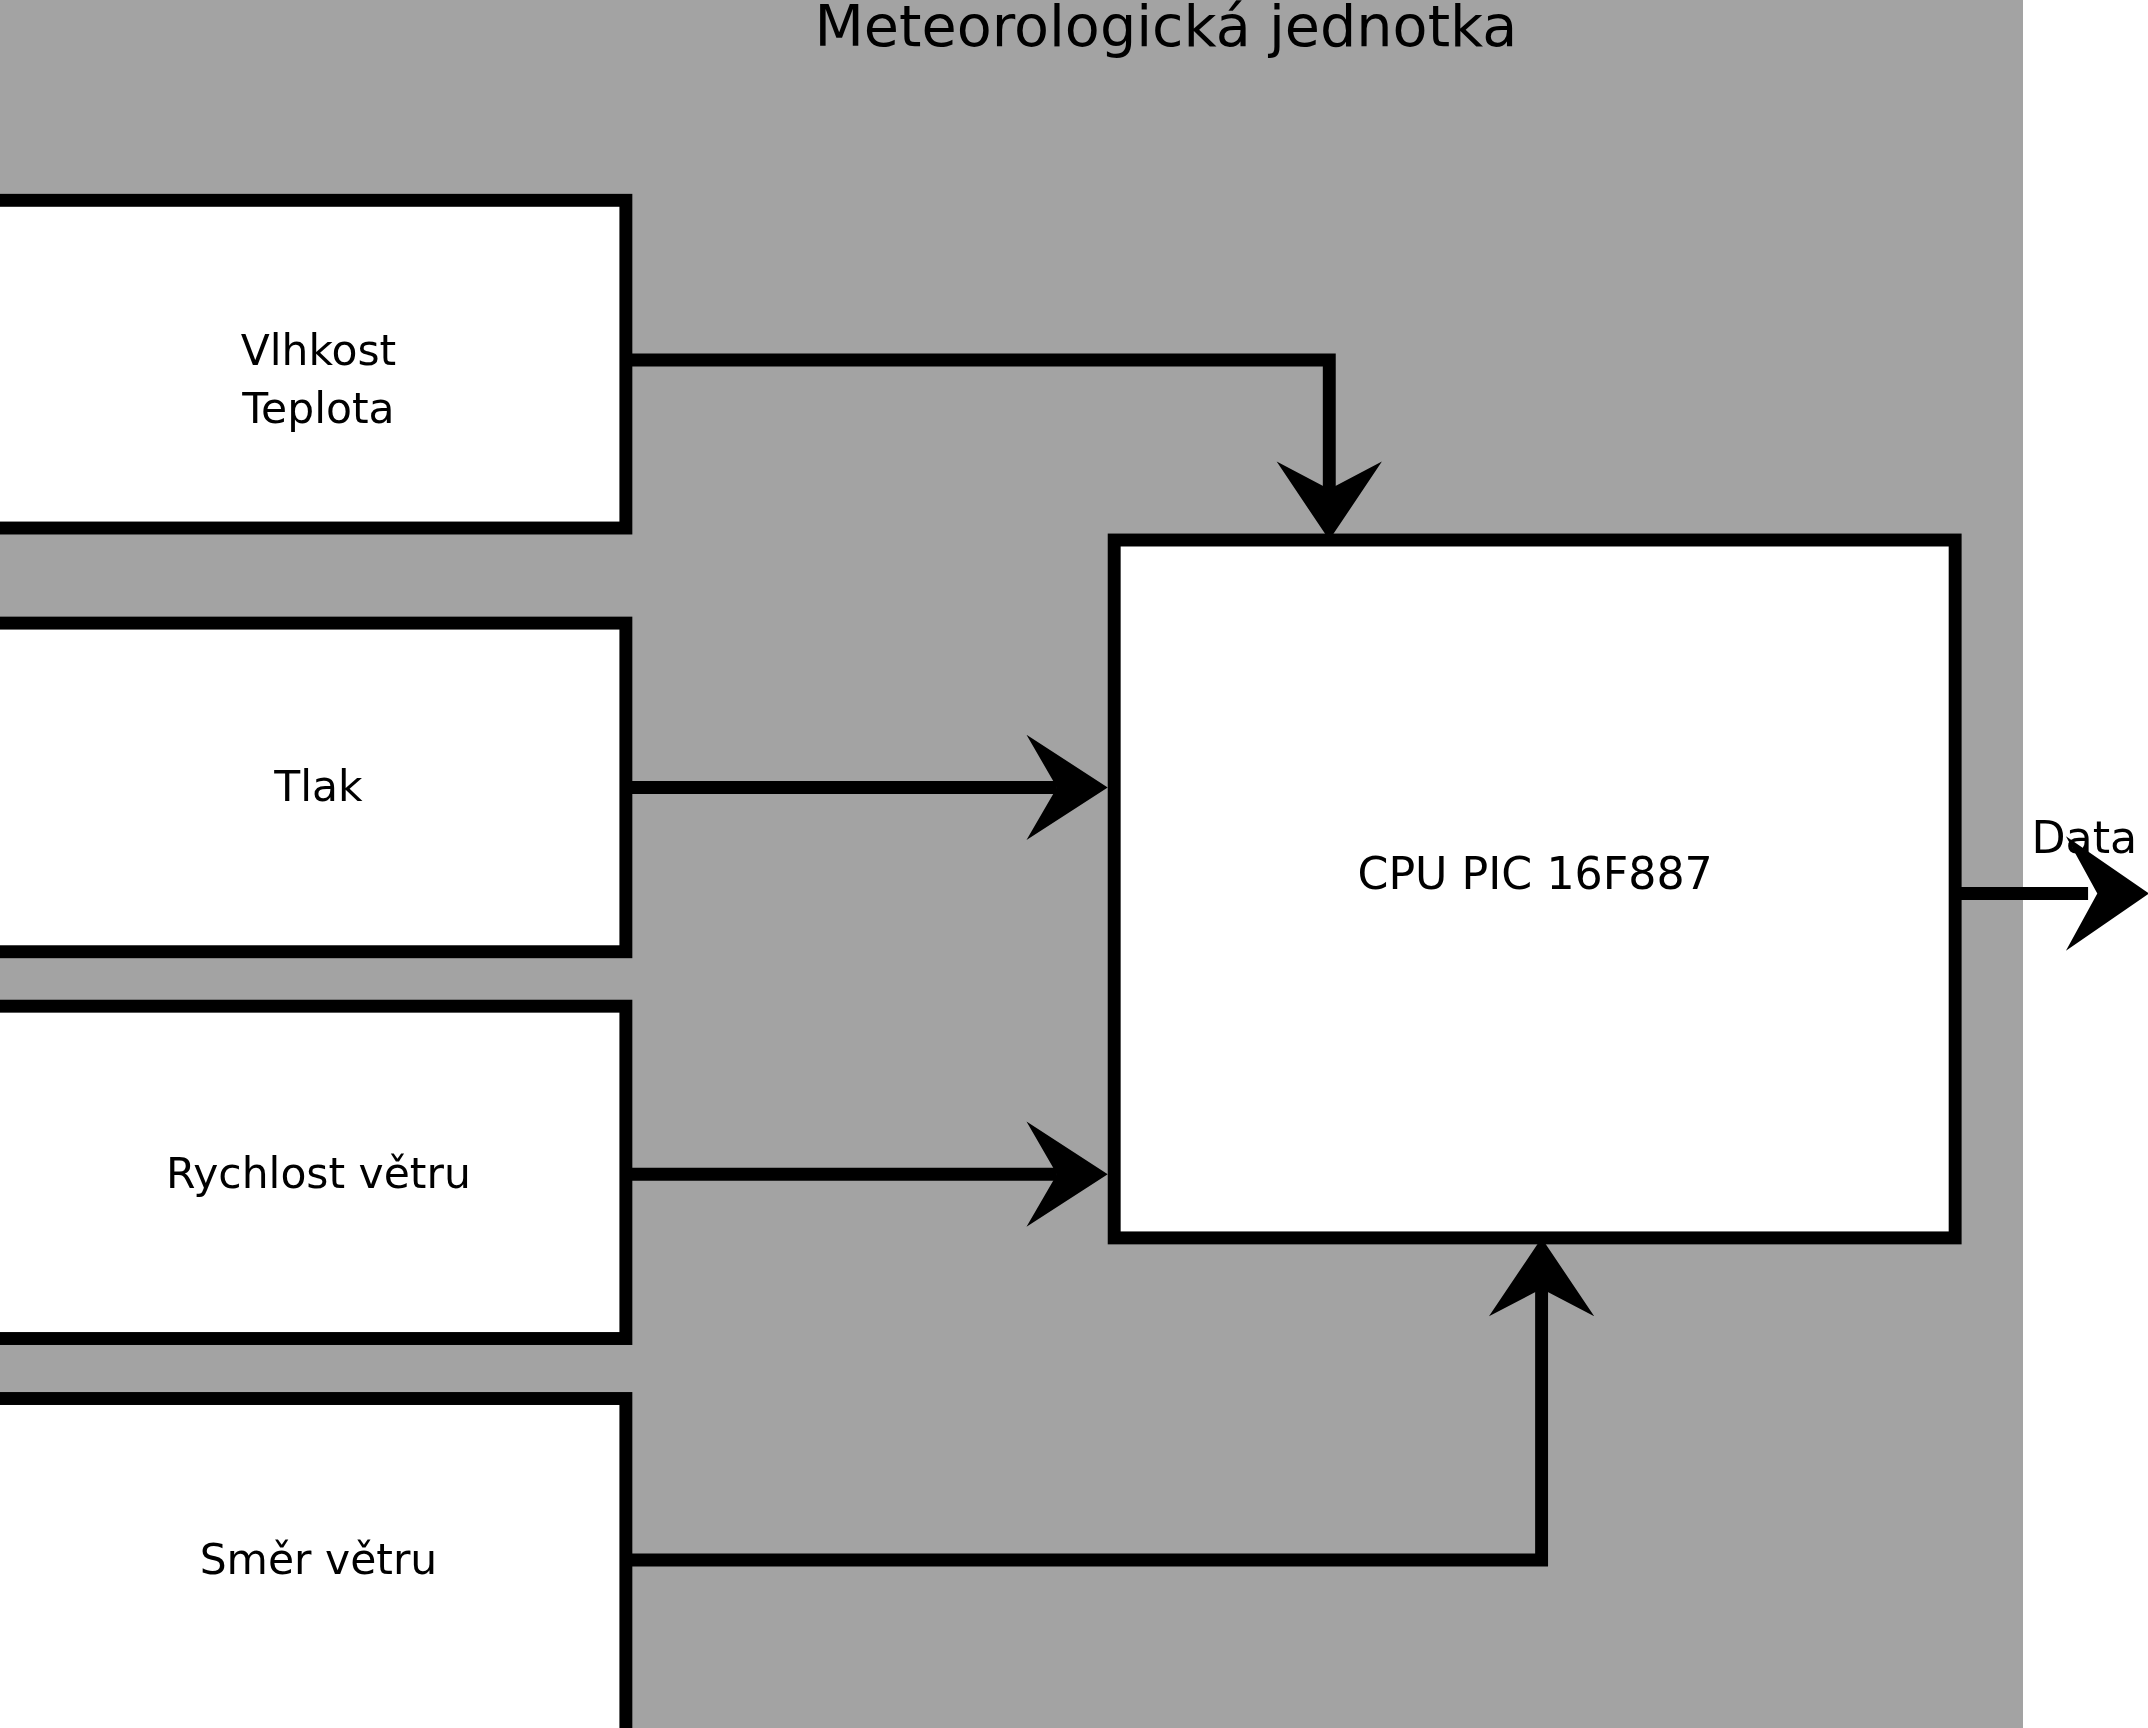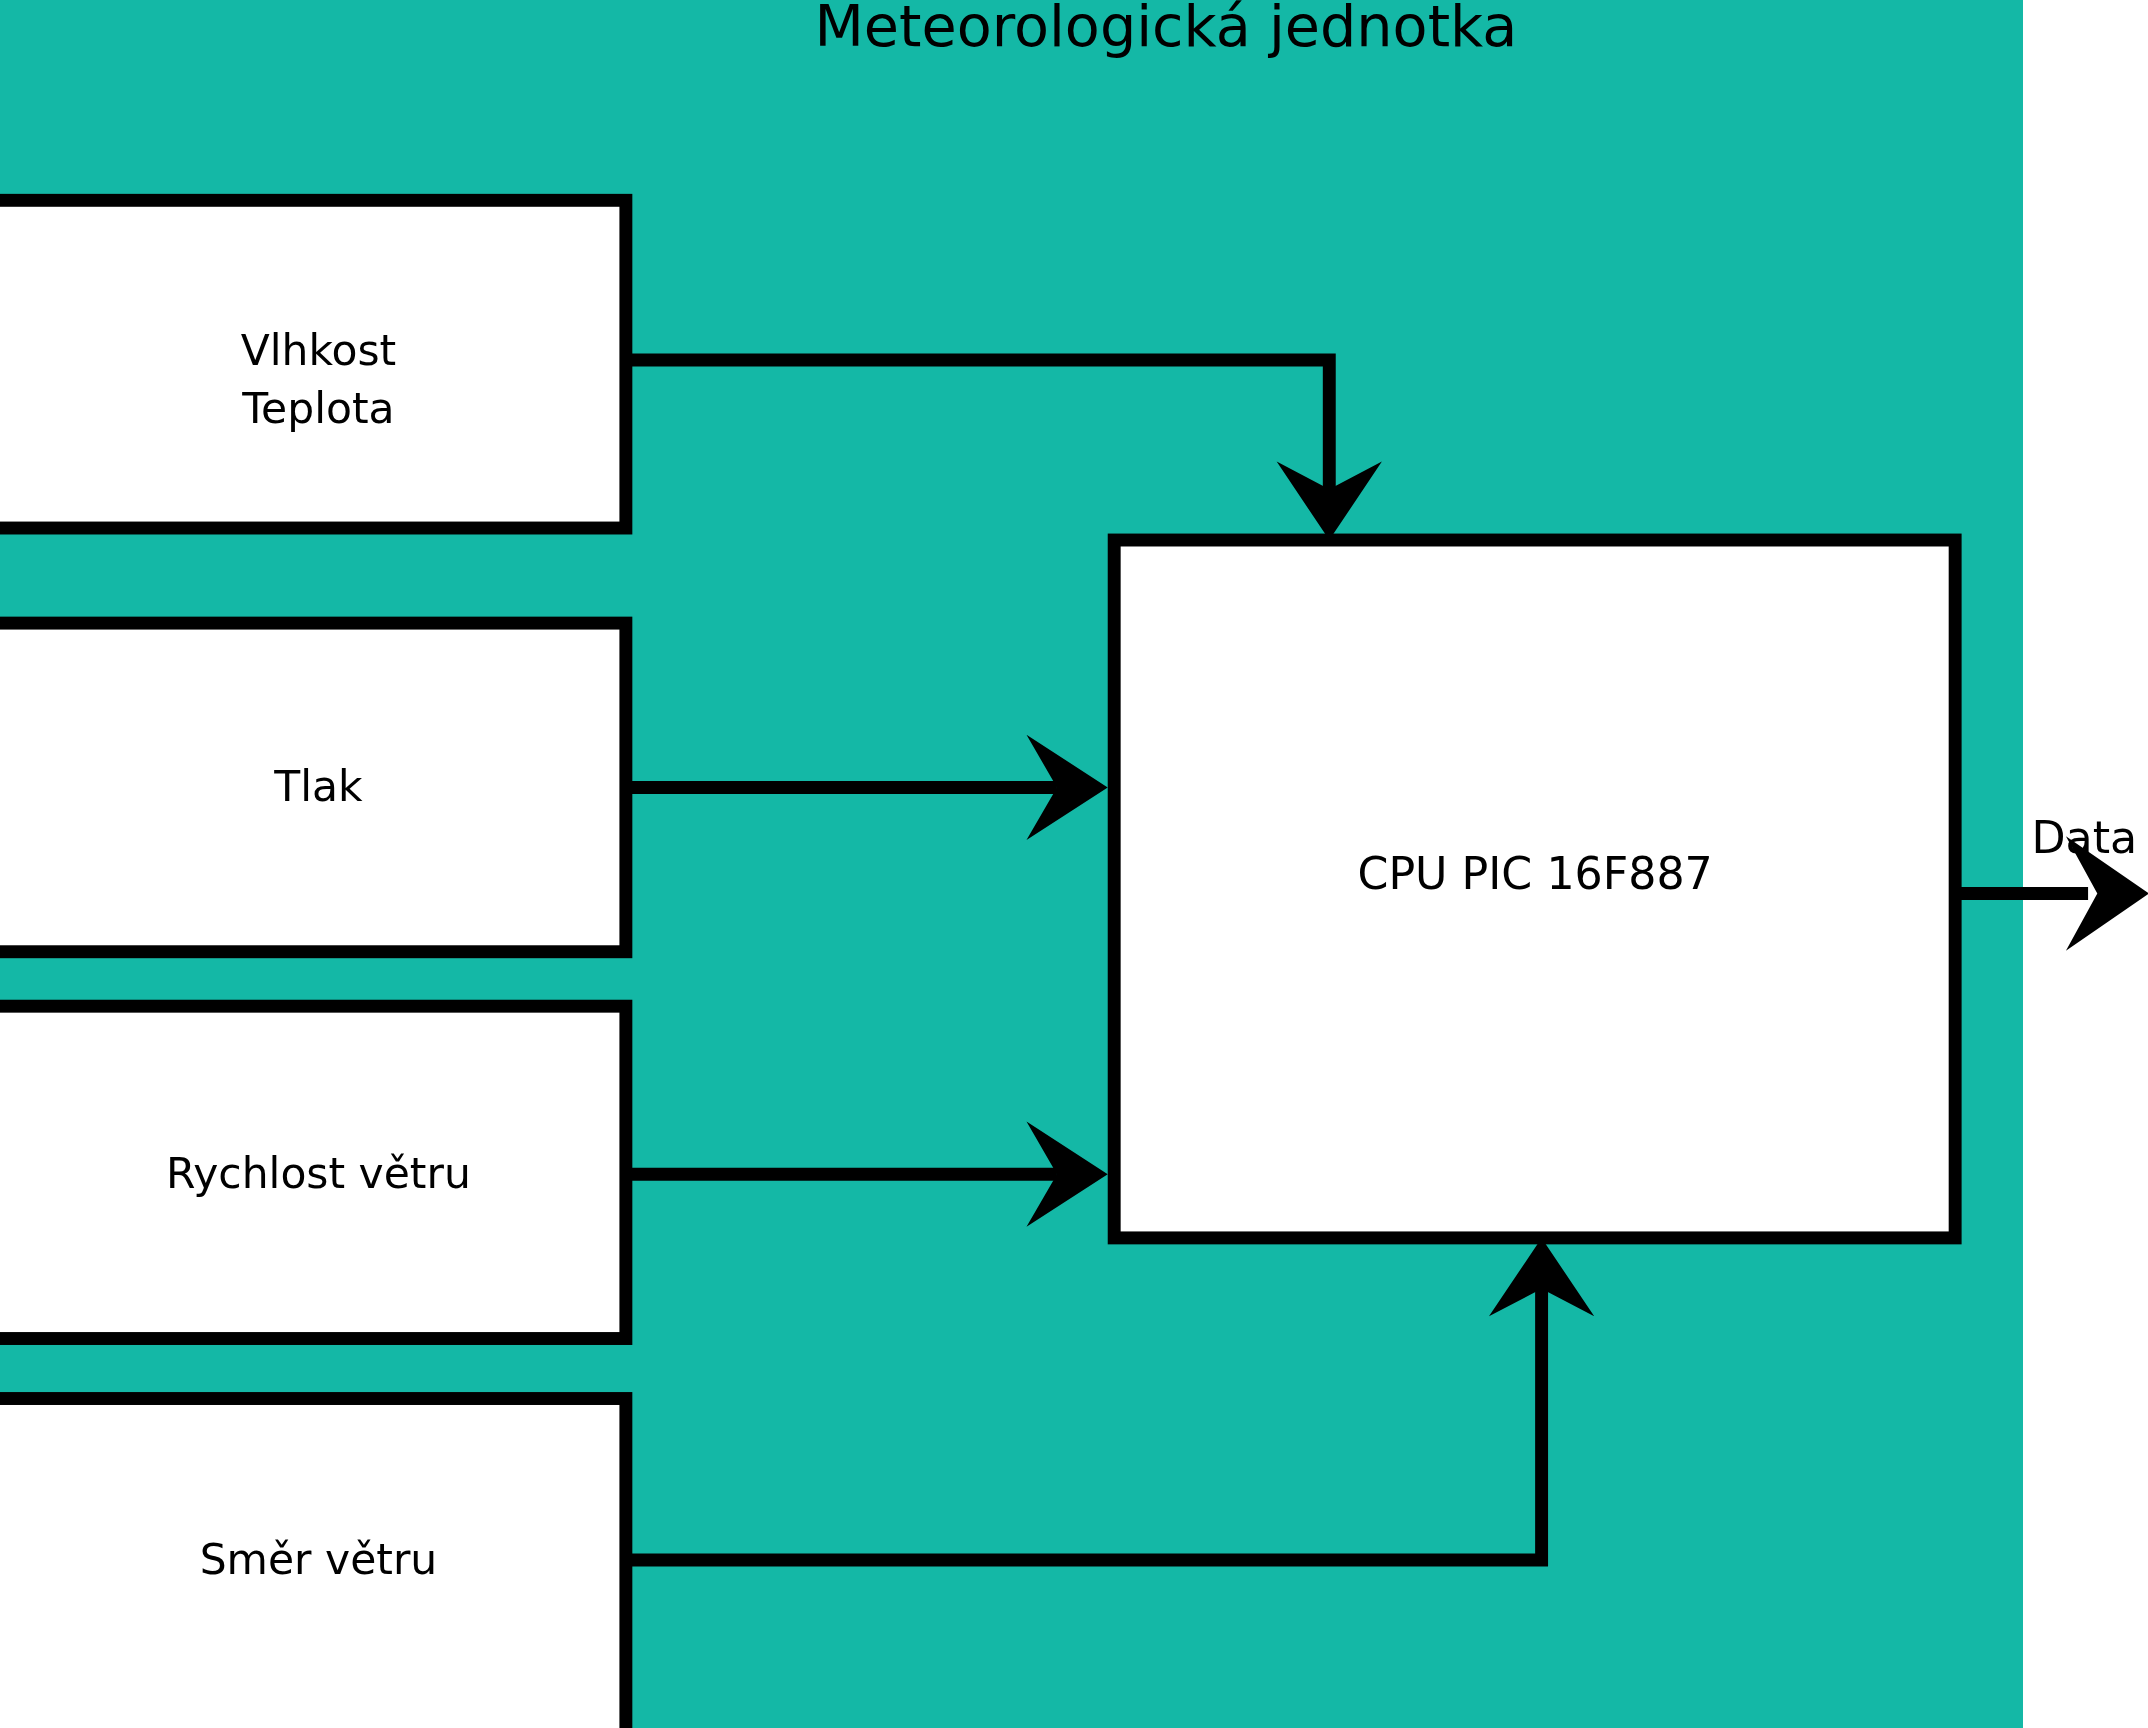--- a/index.html
+++ b/index.html
@@ -10,21 +10,21 @@
   body {
     width: 2149px;
     height: 1729px;
     font-family: "DejaVu Sans", sans-serif;
     overflow: hidden;
   }
   #diagram-root {
     position: relative;
     width: 2023px;
     height: 1729px;
-    background: #14b8a6;
+    background: #a3a3a3;
   }
   #diagram-svg {
     position: absolute;
     top: 0;
     left: 0;
     width: 2149px;
     height: 1729px;
     display: block;
   }
   .dg-title {

